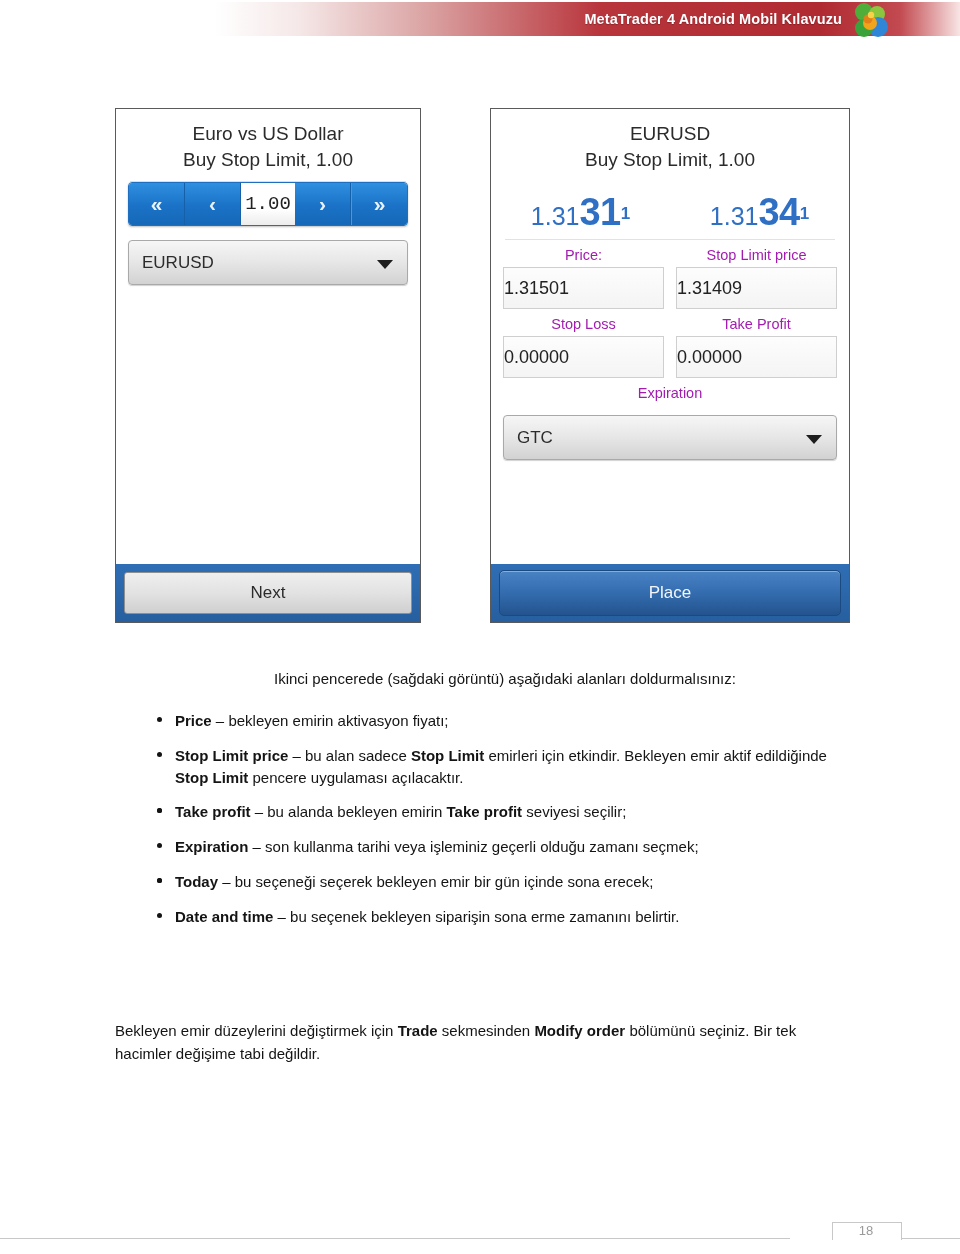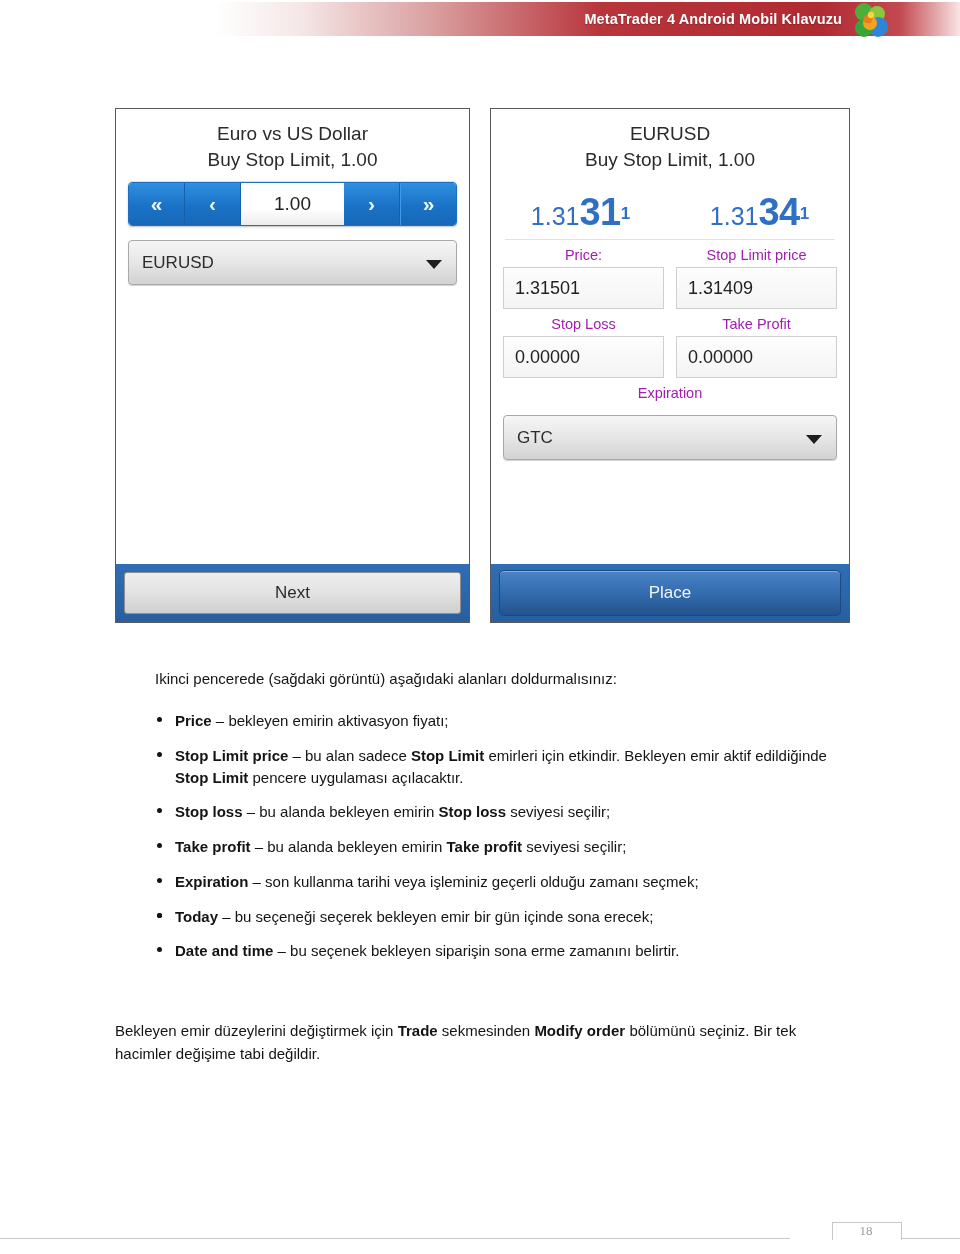--- a/index.html
+++ b/index.html
@@ -37,21 +37,21 @@
   
   #shots{position:absolute;left:0;top:108px;width:960px;height:525px;}
 
   .phone{
     position:absolute;top:0;
     background:#ffffff;
     border:1px solid #5a5a5a;
     box-sizing:border-box;
     display:flex;flex-direction:column;
   }
-  #phone-left{left:115px;width:355px;height:515px;}
+  #phone-left{left:115px;width:306px;height:515px;}
   #phone-right{left:490px;width:360px;height:515px;}
 
   .phone-body{flex:1 1 auto;position:relative;background:#fff;overflow:hidden;}
 
   
   .shot-title{
     text-align:center;font-size:19px;color:#2b2b2b;
     line-height:1.38;padding-top:12px;font-weight:400;
   }
   .shot-title .l2{display:block;}
@@ -76,21 +76,21 @@
     color:#eaf3fc;font-size:21px;font-weight:bold;
     border-right:1px solid #15year;
     border-right:1px solid #1560a8;
   }
   .step-btn.last{border-right:none;border-left:1px solid #3f9ae8;}
   .step-btn.inner-l{border-right:1px solid #1560a8;}
   .step-value{
     flex:1 1 auto;
     background:linear-gradient(to bottom,#ffffff 0%,#ffffff 62%,#ececec 100%);
     display:flex;align-items:center;justify-content:center;
-    font-size:19px;color:#222;
+    font-size:19px;color:#222;font-family:Liberation Mono, monospace;
   }
 
   
   .spinner{
     margin:14px 12px 0 12px;height:43px;
     background:linear-gradient(to bottom,#f6f6f6 0%,#e7e7e7 48%,#d2d2d2 100%);
     border:1px solid #a9a9a9;border-radius:4px;
     display:flex;align-items:center;
     box-shadow:0 1px 1px rgba(0,0,0,.18);
     position:relative;
@@ -135,28 +135,28 @@
   .field-row{display:flex;gap:12px;}
   .field-col{flex:1 1 50%;}
   .field-label{
     text-align:center;font-size:14.5px;color:#a21caf;
     margin:7px 0 4px 0;
   }
   .field-box{
     height:42px;border:1px solid #cfcfcf;
     background:linear-gradient(to bottom,#fdfdfd 0%,#f4f4f4 100%);
     display:flex;align-items:center;
-    font-size:18px;color:#222;padding-left:11px;box-sizing:border-box;
+    font-size:18px;color:#222;box-sizing:border-box;
   }
 
   
   #content{position:absolute;left:0;top:668px;width:960px;}
   .intro{
     position:absolute;left:155px;top:0;width:700px;
-    font-size:15px;color:#141414;line-height:1.45;
+    font-size:15px;color:#141414;line-height:1.45;text-align:center;
   }
   #bullets{position:absolute;left:135px;top:42px;width:720px;}
   .bullet{
     position:relative;padding-left:40px;margin-bottom:13px;
     font-size:15px;line-height:1.45;color:#141414;
   }
   .bullet .dot{
     position:absolute;left:22px;top:7px;width:5px;height:5px;
     background:#141414;border-radius:50%;
   }
@@ -173,21 +173,21 @@
   #footer-rule-right{
     position:absolute;left:900px;top:1238px;width:60px;height:1px;background:#c8c8c8;
   }
   #page-tab{
     position:absolute;left:832px;top:1222px;width:68px;height:17px;
     border:1px solid #c8c8c8;border-bottom:none;background:#ffffff;
   }
   #page-number{
     position:absolute;left:832px;top:1223px;width:68px;
     text-align:center;font-size:13px;color:#9a9a9a;
-    font-family:Liberation Serif, serif;
+    font-family:Liberation Sans, sans-serif;
   }
 </style>
 </head>
 <body>
 
 <div id="header-banner"></div>
 <div id="header-title">MetaTrader 4 Android Mobil Kılavuzu</div>
 <div id="header-logo">
   <svg width="48" height="40" viewBox="0 0 48 40">
     <circle cx="17" cy="11" r="9" fill="#4fae3a"></circle>
@@ -286,21 +286,21 @@
     </div>
   </div>
 </div>
 
 <div id="content">
   <div class="intro">Ikinci pencerede (sağdaki görüntü) aşağıdaki alanları doldurmalısınız:</div>
 
   <div id="bullets">
     <div class="bullet"><span class="dot"></span><span><b>Price</b> – bekleyen emirin aktivasyon fiyatı;</span></div>
     <div class="bullet"><span class="dot"></span><span><b>Stop Limit price</b> – bu alan sadece <b>Stop Limit</b> emirleri için etkindir. Bekleyen emir aktif edildiğinde <b>Stop Limit</b> pencere uygulaması açılacaktır.</span></div>
-    <div class="bullet"><span class="dot"></span><span><b>Stop loss</b> – bu alanda bekleyen emirin <b>Stop loss</b> seviyesi seçilir;</span></div>
+    <div class="bullet"><span class="dot"></span></div>
     <div class="bullet"><span class="dot"></span><span><b>Take profit</b> – bu alanda bekleyen emirin <b>Take profit</b> seviyesi seçilir;</span></div>
     <div class="bullet"><span class="dot"></span><span><b>Expiration</b> – son kullanma tarihi veya işleminiz geçerli olduğu zamanı seçmek;</span></div>
     <div class="bullet"><span class="dot"></span></div>
     <div class="bullet"><span class="dot"></span><span><b>Today</b> – bu seçeneği seçerek bekleyen emir bir gün içinde sona erecek;</span></div>
     <div class="bullet"><span class="dot"></span><span><b>Date and time</b> – bu seçenek bekleyen siparişin sona erme zamanını belirtir.</span></div>
   </div>
 
   <div class="closing">Bekleyen emir düzeylerini değiştirmek için <b>Trade</b> sekmesinden <b>Modify order</b> bölümünü seçiniz. Bir tek hacimler değişime tabi değildir.</div>
 </div>
 

